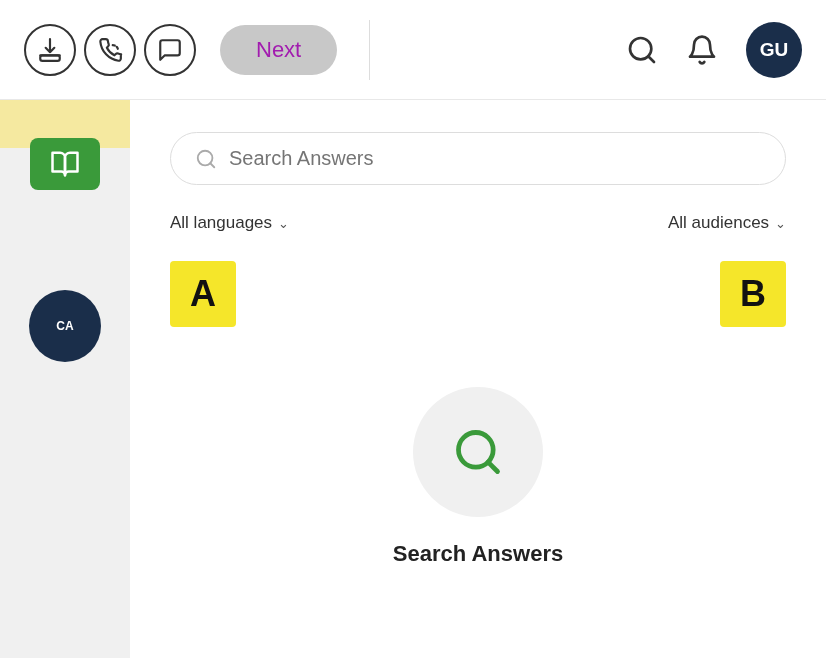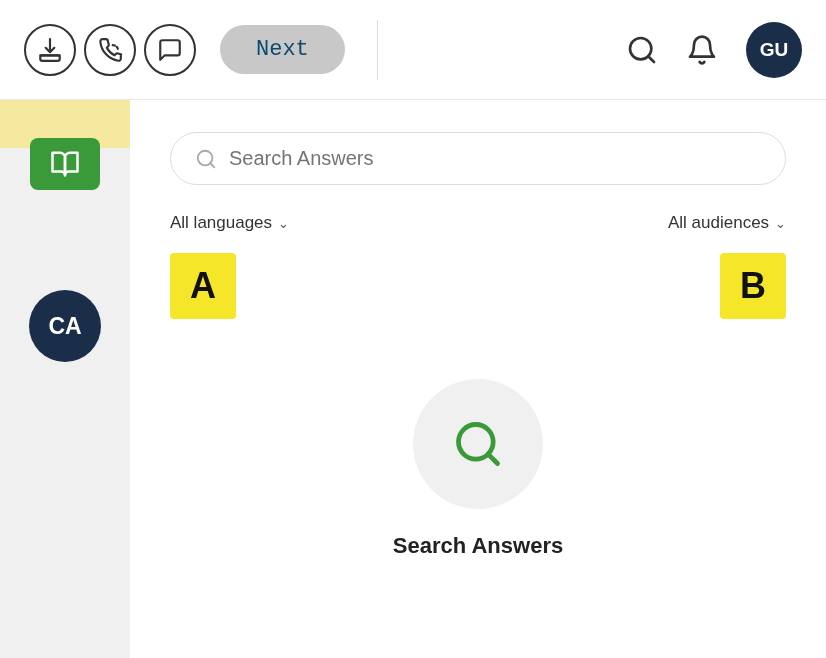--- a/index.html
+++ b/index.html
@@ -45,24 +45,23 @@
       height: 26px;
     }
 
     .next-btn {
       background: #c8c8c8;
       border: none;
       border-radius: 50px;
       padding: 12px 36px;
       font-size: 22px;
       font-weight: 500;
-      color: #0c4a6e;
+      color: #a21caf;
       cursor: pointer;
       margin-left: 8px;
-      font-family: Liberation Mono, monospace;
     }
 
     .divider {
       width: 1px;
       height: 60px;
       background: #ddd;
       margin: 0 16px;
     }
 
     .header-right {
@@ -144,21 +143,21 @@
       width: 30px;
       height: 30px;
     }
 
     .sidebar-ca-btn {
       width: 72px;
       height: 72px;
       border-radius: 50%;
       background: #1a2e4a;
       color: white;
-      font-size: 23px;
+      font-size: 12px;
       font-weight: 600;
       display: flex;
       align-items: center;
       justify-content: center;
       cursor: pointer;
       margin-top: 100px;
     }
 
     
     .main {
@@ -188,21 +187,21 @@
       color: #aaa;
       flex: 1;
       background: transparent;
     }
 
     
     .filters {
       display: flex;
       justify-content: space-between;
       align-items: center;
-      margin-bottom: 20px;
+      margin-bottom: 28px;
     }
 
     .filter-btn {
       background: none;
       border: none;
       font-size: 17px;
       color: #333;
       cursor: pointer;
       display: flex;
       align-items: center;

